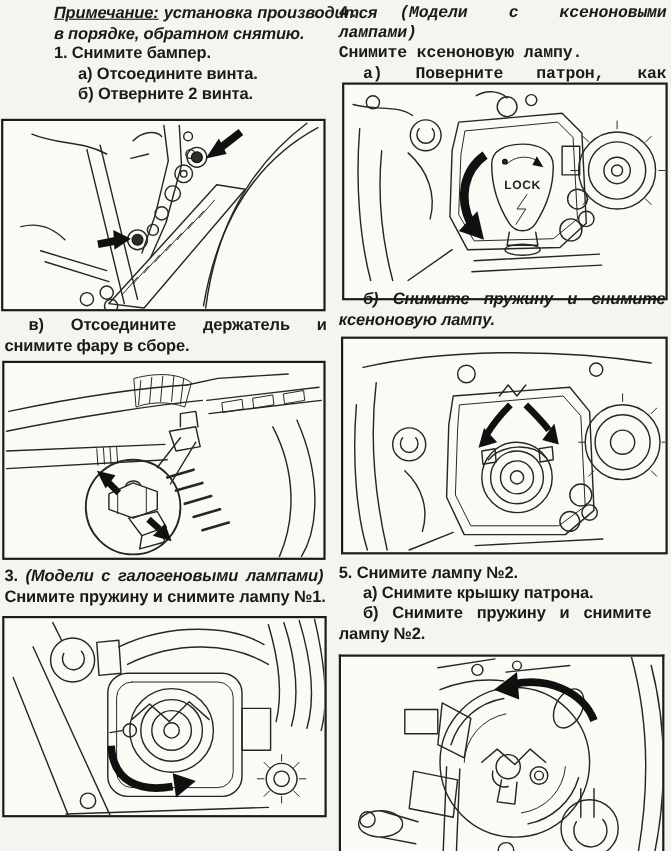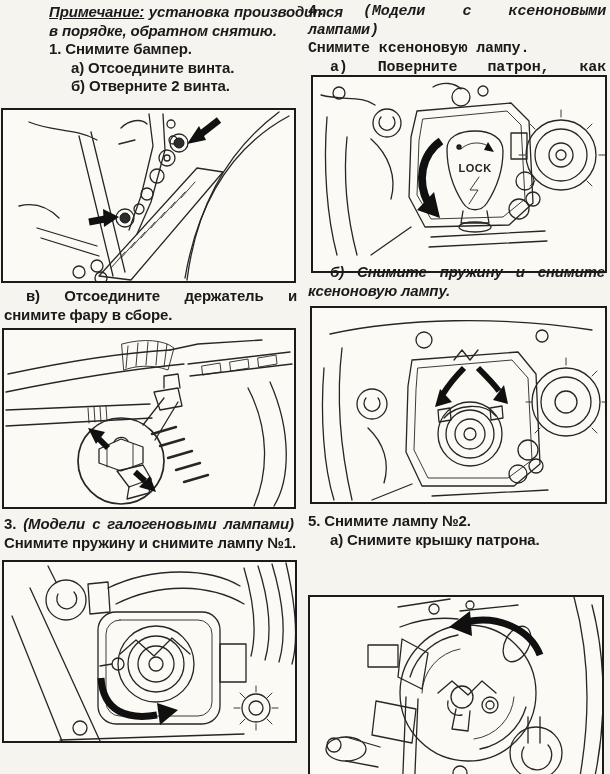--- a/index.html
+++ b/index.html
@@ -310,20 +310,21 @@
     <g>
       <path class="arrsh" stroke-width="6" d="M166,60 C174,68 182,76 187,83"></path>
       <polygon class="arr" points="196,96 181,92 192,77"></polygon>
     </g>
   </svg>
 </div>
 
 <div class="txt" style="top:512px; left:308px; width:298px;">
   <div>5. Снимите лампу №2.</div>
   <div class="sub">а) Снимите крышку патрона.</div>
+  <div class="hang" style="width:284px;">б) Снимите пружину и снимите лампу №2.</div>
 </div>
 
 <div class="fig cut" style="top:595px; left:308px; width:296px; height:179px;">
   <svg width="292" height="200" viewBox="0 0 292 200">
     <g class="ln">
       <circle cx="158" cy="96" r="68"></circle>
       <path d="M100,80 A60 60 0 0 1 148,38"></path>
       <path d="M216,110 A60 60 0 0 1 170,152"></path>
       <path class="thin" d="M112,96 A46 46 0 0 1 150,52"></path>
       <path class="thin" d="M204,100 A46 46 0 0 1 164,142"></path>

